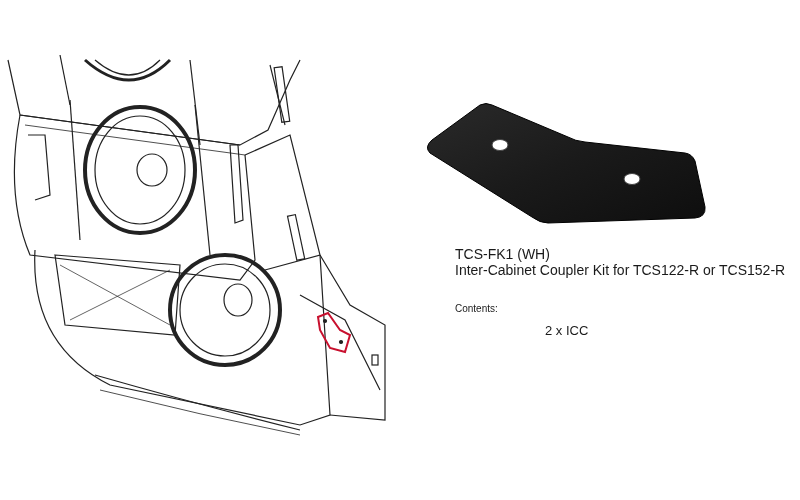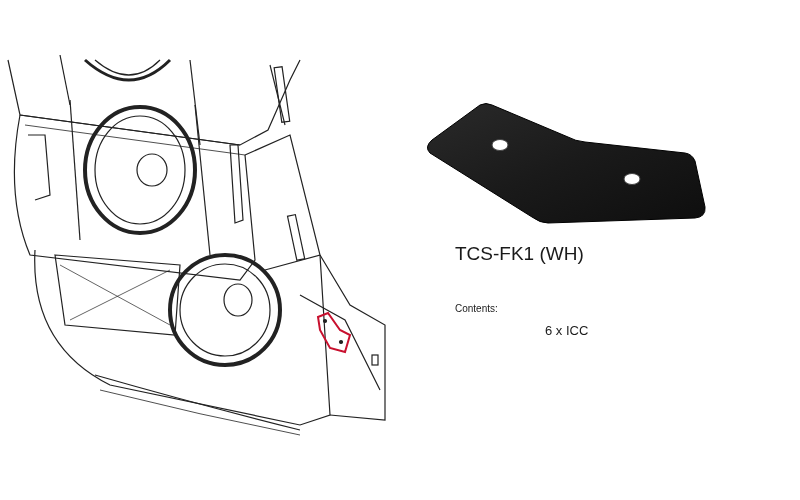--- a/index.html
+++ b/index.html
@@ -1,20 +1,20 @@
 <!DOCTYPE html>
 <html><head>
 <meta charset="utf-8">
 <style>
   html, body { margin:0; padding:0; background:#ffffff; }
   body { width:800px; height:500px; position:relative; overflow:hidden;
          font-family:"Liberation Sans", sans-serif; color:#1a1a1a; }
   .illustration { position:absolute; left:0; top:55px; width:400px; height:390px; }
   .plate { position:absolute; left:420px; top:95px; width:300px; height:135px; }
-  .caption { position:absolute; left:455px; top:246px; font-size:19px; line-height:16px; }
+  .caption { position:absolute; left:455px; top:246px; font-size:14px; line-height:16px; }
   .caption .line { white-space:nowrap; }
   .contents-label { position:absolute; left:455px; top:303px; font-size:10px; }
   .contents-item { position:absolute; left:545px; top:323px; font-size:13px; }
 </style>
 </head>
 <body>
 
 <svg class="illustration" viewBox="0 0 400 390" xmlns="http://www.w3.org/2000/svg" fill="none" stroke="#222" stroke-width="1.2">
 
   <path d="M8 5 L20 60 L240 90 L268 75 L290 25 L300 5"></path>
@@ -73,16 +73,17 @@
       <stop offset="1" stop-color="#0e0e0e"></stop>
     </linearGradient>
   </defs>
   <path d="M12 45 L60 10 Q66 7 72 10 L148 42 Q155 46 165 47 L265 58 Q272 59 275 66 L285 112 Q286 122 275 123 L128 128 Q120 128 112 122 L10 58 Q4 52 12 45 Z" fill="url(#pg)" stroke="#000" stroke-width="1"></path>
   <ellipse cx="80" cy="50" rx="8" ry="5.5" fill="#fff" stroke="#444" stroke-width="1"></ellipse>
   <ellipse cx="212" cy="84" rx="8" ry="5.5" fill="#fff" stroke="#444" stroke-width="1"></ellipse>
 </svg>
 
 <div class="caption">
   <div class="line">TCS-FK1 (WH)</div>
+  <div class="line">Inter-Cabinet Coupler Kit for TCS122-R or TCS152-R</div>
 </div>
 
 <div class="contents-label">Contents:</div>
-<div class="contents-item">6 x ICC</div>
+<div class="contents-item">2 x ICC</div>
 
 </body></html>

